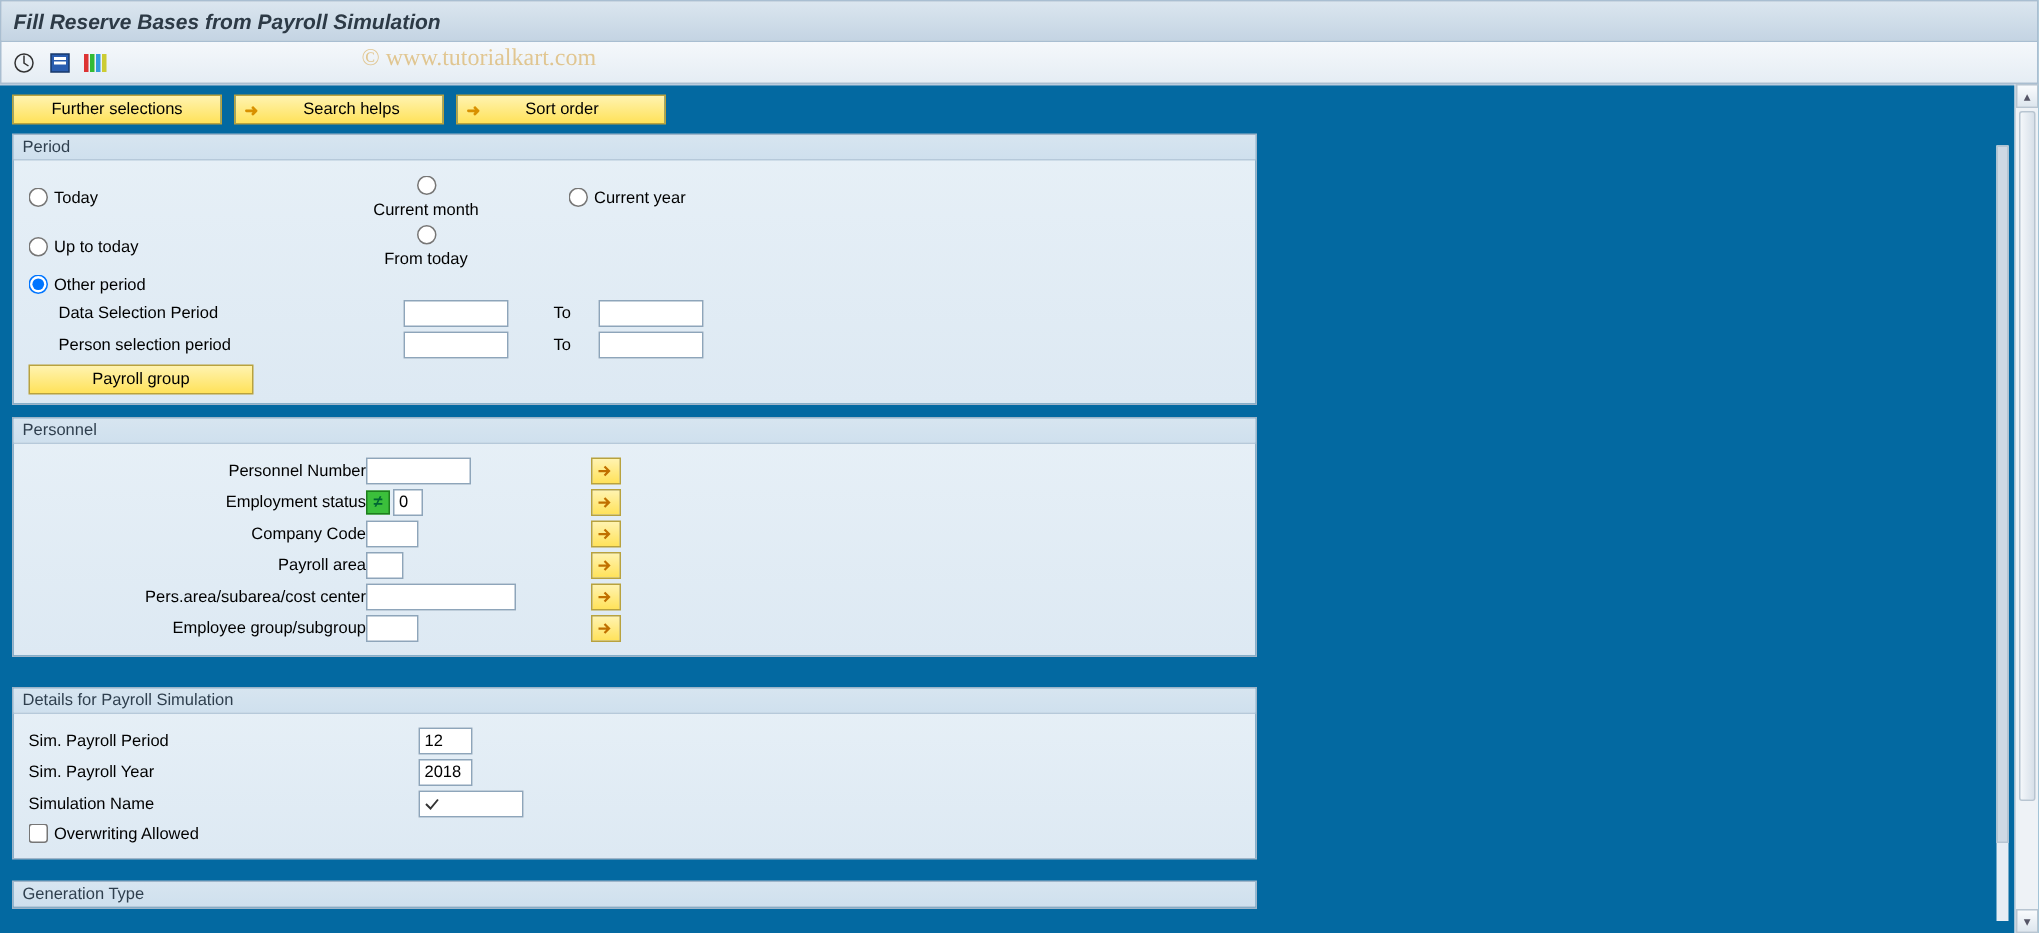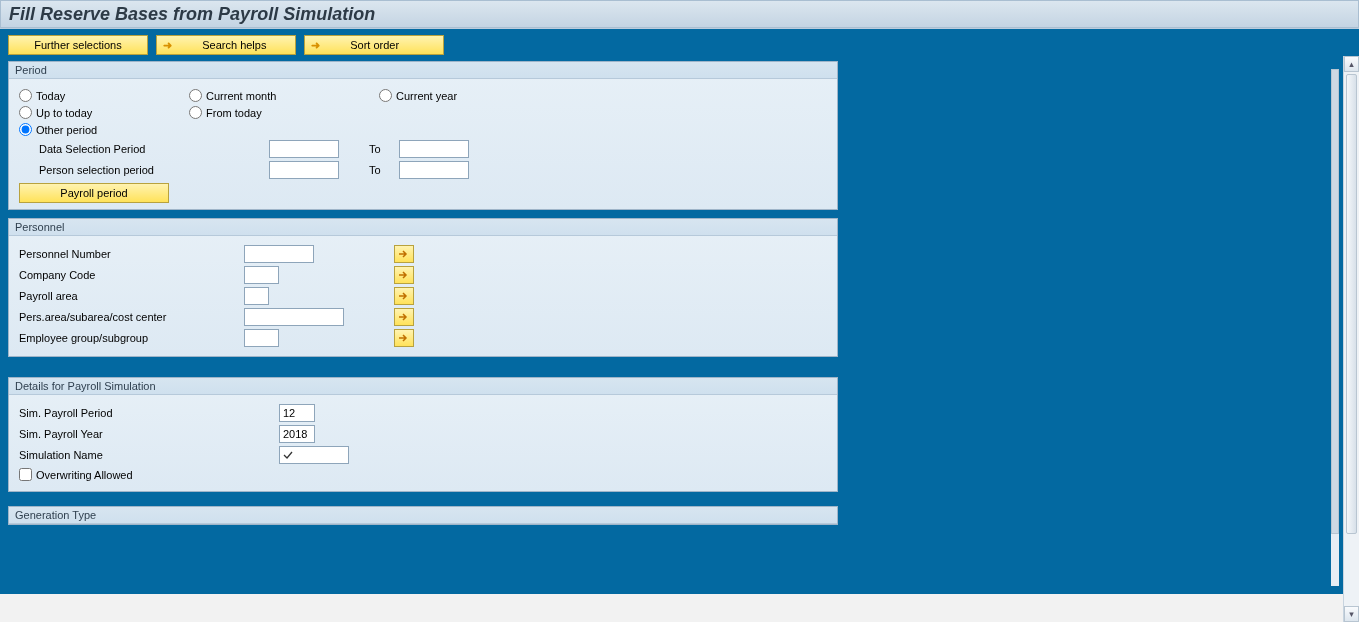--- a/index.html
+++ b/index.html
@@ -1,53 +1,53 @@
 <!DOCTYPE html>
 <html><head>
 <meta charset="utf-8">
 <style>
   * { box-sizing: border-box; margin: 0; padding: 0; }
   html, body { width: 1359px; height: 622px; font-family: Arial, sans-serif; font-size: 11px; background: #f2f2f2; overflow: hidden; }
   .wrap { width: 100%; height: 100%; position: relative; }
 
   .titlebar { background: linear-gradient(#dbe6ef,#c4d4e3); height: 28px; border: 1px solid #a9bed1; display:flex; align-items:center; padding: 0 8px; }
-  .titlebar span { font-weight: bold; font-style: italic; color: #2d3a46; font-size: 18px; }
+  .titlebar span { font-weight: bold; font-style: italic; color: #2d3a46; font-size: 14px; }
 
   .toolbar { background: linear-gradient(#f5f8fb,#e5edf4); height: 28px; border: 1px solid #a9bed1; border-top: none; display:flex; align-items:center; padding: 0 6px; gap: 6px; position: relative; }
   .ticon { width: 18px; height: 18px; display:flex; align-items:center; justify-content:center; cursor:pointer; }
 
   .watermark { position:absolute; left:240px; top:2px; color:#d6a23e; opacity:0.55; font-size:16px; font-family: "Times New Roman", serif; pointer-events:none; }
 
   .content { background:#0369a1; padding: 6px 8px; border-top:1px solid #bcd; position:relative; height: calc(622px - 28px - 28px); overflow:hidden; }
 
   .actionrow { display:flex; gap:8px; margin-bottom:6px; }
   .yellowbtn { background: linear-gradient(#fff3b0,#ffe25a); border:1px solid #b8a23e; height:20px; display:flex; align-items:center; justify-content:center; cursor:pointer; font-size:11px; }
   .yellowbtn.wide { width:140px; }
   .yellowbtn.arrow { width:140px; padding-left:4px; justify-content:flex-start; gap:30px;}
   .arrow-glyph { color:#d89000; font-weight:bold; margin-left:2px; }
 
   .group { background: linear-gradient(#e7f0f7,#dde9f3); border:1px solid #9fb5c9; margin-bottom:8px; }
   .group-title { background: linear-gradient(#d7e5f0,#cfe0ee); border-bottom:1px solid #b6c9da; padding:2px 6px; color:#2f3f4e; font-size:11px; }
   .group-body { padding:6px 10px; }
 
   .radio-row { display:flex; align-items:center; margin:4px 0; }
   .radio-col1 { width:170px; display:flex; align-items:center; gap:4px;}
-  .radio-col2 { width:190px; display:flex; align-items:center; gap:4px;}
+  .radio-col2 { width:190px; display:flex; align-items:center; gap:4px;flex-direction:column;}
   .radio-col3 { width:160px; display:flex; align-items:center; gap:4px;}
   input[type=radio], input[type=checkbox] { margin:0; }
 
   .fieldrow { display:flex; align-items:center; margin:3px 0; }
   .lab { width:250px; padding-left:20px; }
   .lab.noind { padding-left:0; }
   .inp { width:70px; height:18px; border:1px solid #8ea5ba; background:#fff; padding:1px 3px; font-size:11px;}
   .inp.smw { width:36px; text-align:left;}
   .to { width:60px; padding-left:30px; text-align:left;}
 
   .selrow { display:flex; align-items:center; margin:3px 0; }
-  .sellab { width:225px; }
+  .sellab { width:225px;text-align:right; }
   .selinp-col { width:150px; display:flex; align-items:center; gap:2px;}
   .arrowbtn { width:20px; height:18px; background: linear-gradient(#fff3b0,#ffe25a); border:1px solid #b8a23e; display:flex; align-items:center; justify-content:center; cursor:pointer; }
   .arrowbtn svg { display:block;}
 
   .greenicon { width:16px; height:16px; background:#3bbf3b; border:1px solid #1e7d1e; display:flex; align-items:center; justify-content:center; color:#063; font-weight:bold; font-size:11px;}
 
   .scrollbar { position:absolute; right:0; top:0; bottom:0; width:16px; background:#eef2f6; border-left:1px solid #c8d4df; }
   .sbtn { height:16px; background:linear-gradient(#f9fbfd,#dde6ee); border:1px solid #b8c5d1; display:flex;align-items:center;justify-content:center; color:#556; font-size:9px;}
   .thumb { position:absolute; left:2px; right:2px; top:18px; height:460px; background:linear-gradient(to right,#f4f7fa,#d7e0e9); border:1px solid #b8c5d1; border-radius:2px;}
 
@@ -59,20 +59,44 @@
   .req svg { display:block; }
 </style>
 </head>
 <body>
 <div class="wrap">
 
 <div class="titlebar">
   <span>Fill Reserve Bases from Payroll Simulation</span>
 </div>
 
+<div class="toolbar">
+  <div class="ticon">
+    <svg width="16" height="16" viewBox="0 0 16 16">
+          <circle cx="8" cy="8" r="6" fill="none" stroke="#333" stroke-width="1"></circle>
+          <path d="M8 3 L8 8 L11 10" stroke="#333" stroke-width="1" fill="none"></path>
+        </svg>
+  </div>
+  <div class="ticon">
+    <svg width="14" height="14" viewBox="0 0 14 14">
+          <rect x="1" y="1" width="12" height="12" fill="#2a5db0" stroke="#17386b"></rect>
+          <rect x="3" y="3" width="8" height="2" fill="#fff"></rect>
+          <rect x="3" y="6" width="8" height="2" fill="#fff"></rect>
+        </svg>
+  </div>
+  <div class="ticon">
+    <svg width="16" height="14" viewBox="0 0 16 14">
+          <rect x="0" y="1" width="3" height="12" fill="#d33"></rect>
+          <rect x="4" y="1" width="3" height="12" fill="#3b3"></rect>
+          <rect x="8" y="1" width="3" height="12" fill="#39d"></rect>
+          <rect x="12" y="1" width="3" height="12" fill="#cc3"></rect>
+        </svg>
+  </div>
+  <div class="watermark">© www.tutorialkart.com</div>
+</div>
 
 <div class="content">
 
   <div class="actionrow">
     <div class="yellowbtn wide">
       <span>Further selections</span>
     </div>
     <div class="yellowbtn arrow">
       <span class="arrow-glyph">➜</span>
       <span>Search helps</span>
@@ -122,33 +146,45 @@
         <div class="to">To</div>
         <input class="inp" value="" style="">
       </div>
       <div class="fieldrow">
         <div class="lab">Person selection period</div>
         <input class="inp" value="" style="">
         <div class="to">To</div>
         <input class="inp" value="" style="">
       </div>
       <div class="yellowbtn" style="width:150px;margin-top:4px;">
-        <span>Payroll period</span>
+        <span>Payroll group</span>
       </div>
     </div>
   </div>
 
   <div class="group" style="width:830px;">
     <div class="group-title">Personnel</div>
     <div class="group-body">
       <div class="selrow">
         <div class="sellab">Personnel Number</div>
         <div class="selinp-col">
               <input class="inp" style="width: 70px;" value="">
             </div>
+        <div class="arrowbtn">
+              <svg width="12" height="10" viewBox="0 0 12 10">
+                <path d="M1 5 L8 5 M5 2 L8 5 L5 8" stroke="#c07000" stroke-width="1.5" fill="none"></path>
+              </svg>
+            </div>
+      </div>
+      <div class="selrow">
+        <div class="sellab">Employment status</div>
+        <div class="selinp-col">
+          <div class="greenicon">≠</div>
+          <input class="inp" style="width: 20px;" value="0">
+        </div>
         <div class="arrowbtn">
               <svg width="12" height="10" viewBox="0 0 12 10">
                 <path d="M1 5 L8 5 M5 2 L8 5 L5 8" stroke="#c07000" stroke-width="1.5" fill="none"></path>
               </svg>
             </div>
       </div>
       <div class="selrow">
         <div class="sellab">Company Code</div>
         <div class="selinp-col">
               <input class="inp" style="width: 35px;" value="">

